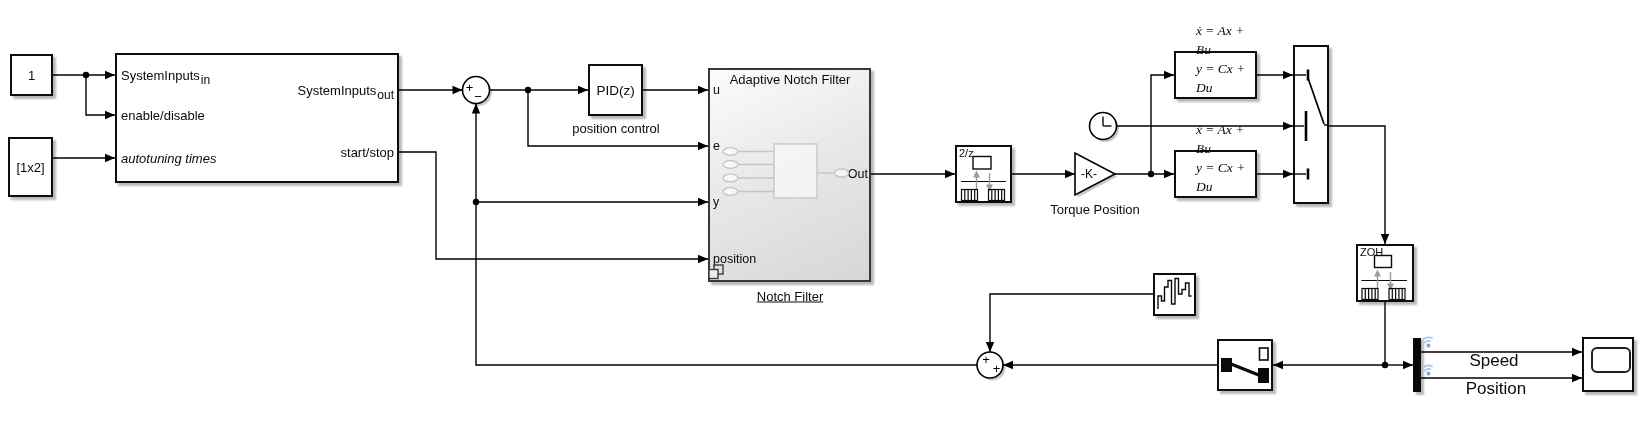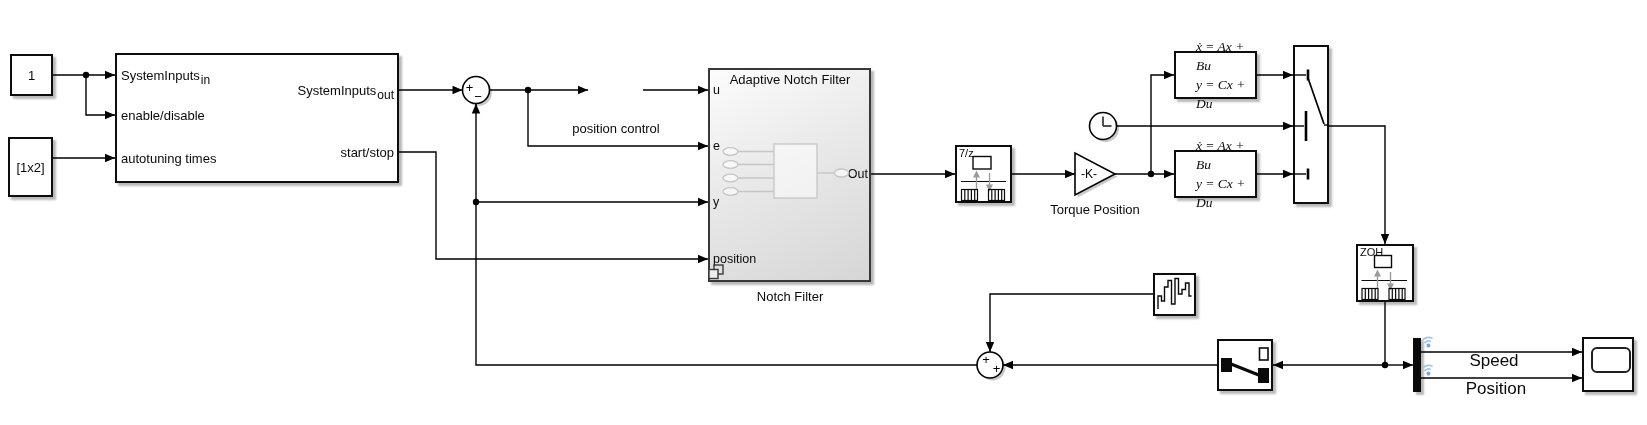--- a/index.html
+++ b/index.html
@@ -9,21 +9,21 @@
        box-shadow:3px 3px 2px rgba(0,0,0,0.28);box-sizing:border-box;}
   .cflex{display:flex;align-items:center;justify-content:center;}
   .portL{position:absolute;transform:translateY(-50%);white-space:nowrap;font-size:13px;}
   .portR{position:absolute;transform:translate(-100%,-50%);white-space:nowrap;font-size:13px;text-align:right;}
   .sub{font-size:12px;position:relative;top:4px;margin-left:1px;}
   .center-label{position:absolute;transform:translate(-50%,-50%);text-align:center;
                 white-space:pre-line;font-size:13px;line-height:16.5px;}
   .under-label{position:absolute;transform:translate(-50%,-50%);white-space:nowrap;font-size:13px;}
   .sig-label{position:absolute;transform:translate(-50%,-50%);white-space:nowrap;font-size:17px;}
   .tiny{position:absolute;font-size:11px;}
-  .ssblk{display:flex;flex-direction:column;align-items:center;justify-content:center;
+  .ssblk{display:flex;flex-direction:column;align-items:center;justify-content:flex-end;
          font-family:"Liberation Serif","DejaVu Serif",serif;font-style:italic;
          font-size:13.5px;line-height:19px;padding-left:20px;}
   #notch{background:linear-gradient(155deg,#fcfcfc 0%,#e9e9e9 45%,#d6d6d6 100%);border-color:#383838;}
   #demux{background:#0a0a0a;border:none;}
   #scope-inner{position:absolute;left:7px;top:8px;width:36px;height:22px;
                border:2px solid #1f1f1f;border-radius:6px;background:#fff;}
   svg.overlay{position:absolute;left:0;top:0;pointer-events:none;}
   svg text{font-family:"Liberation Sans","DejaVu Sans",sans-serif;}
 </style>
 </head>
@@ -37,39 +37,42 @@
 
   <div class="blk cflex" style="left:8px;top:137px;width:45px;height:60px;font-size:13px;">
     <span>[1x2]</span>
   </div>
 
   <div class="blk" style="left:115px;top:53px;width:284px;height:130px;"></div>
   <div class="portL" style="left:121px;top:75px;">
     <span>SystemInputs</span><span class="sub">in</span>
   </div>
   <div class="portL" style="left:121px;top:115px;text-align:right;">enable/disable</div>
-  <div class="portL" style="left:121px;top:158px;">autotuning times</div>
+  <div class="portL" style="left:121px;top:158px;font-style:italic;">autotuning times</div>
   <div class="portR" style="left:394px;top:90px;">
     <span>SystemInputs</span><span class="sub">out</span>
   </div>
   <div class="portR" style="left:394px;top:152px;">start/stop</div>
 
+  <div class="blk cflex" style="left:588px;top:64px;width:55px;height:52px;font-size:13.5px;">
+    <span>PID(z)</span>
+  </div>
   <div class="under-label" style="left:616px;top:128px;">position control</div>
 
   <div class="blk" id="notch" style="left:708px;top:68px;width:163px;height:214px;"></div>
   <div class="under-label" style="left:790px;top:79px;">Adaptive Notch Filter</div>
   <div class="portL" style="left:713px;top:90px;font-size:12.5px;">u</div>
   <div class="portL" style="left:713px;top:146px;font-size:12.5px;">e</div>
   <div class="portL" style="left:713px;top:202px;font-size:12.5px;">y</div>
   <div class="portL" style="left:713px;top:259px;font-size:12.5px;">position</div>
   <div class="portR" style="left:868px;top:173.5px;font-size:12.5px;">Out</div>
-  <div class="under-label" style="left:790px;top:296px;">Notch Filter</div>
+  <div class="under-label" style="left:790px;top:296px;text-decoration:underline;">Notch Filter</div>
 
   <div class="blk" style="left:955px;top:145px;width:57px;height:58px;"></div>
-  <div class="tiny" style="left:959px;top:147px;">7/z</div>
+  <div class="tiny" style="left:959px;top:147px;">2/z</div>
 
   <div class="blk ssblk" style="left:1174px;top:51px;width:83px;height:48px;">
     <span>ẋ = Ax + Bu</span>
     <span>y = Cx + Du</span>
   </div>
   <div class="blk ssblk" style="left:1174px;top:150px;width:83px;height:48px;">
     <span>ẋ = Ax + Bu</span>
     <span>y = Cx + Du</span>
   </div>
 

